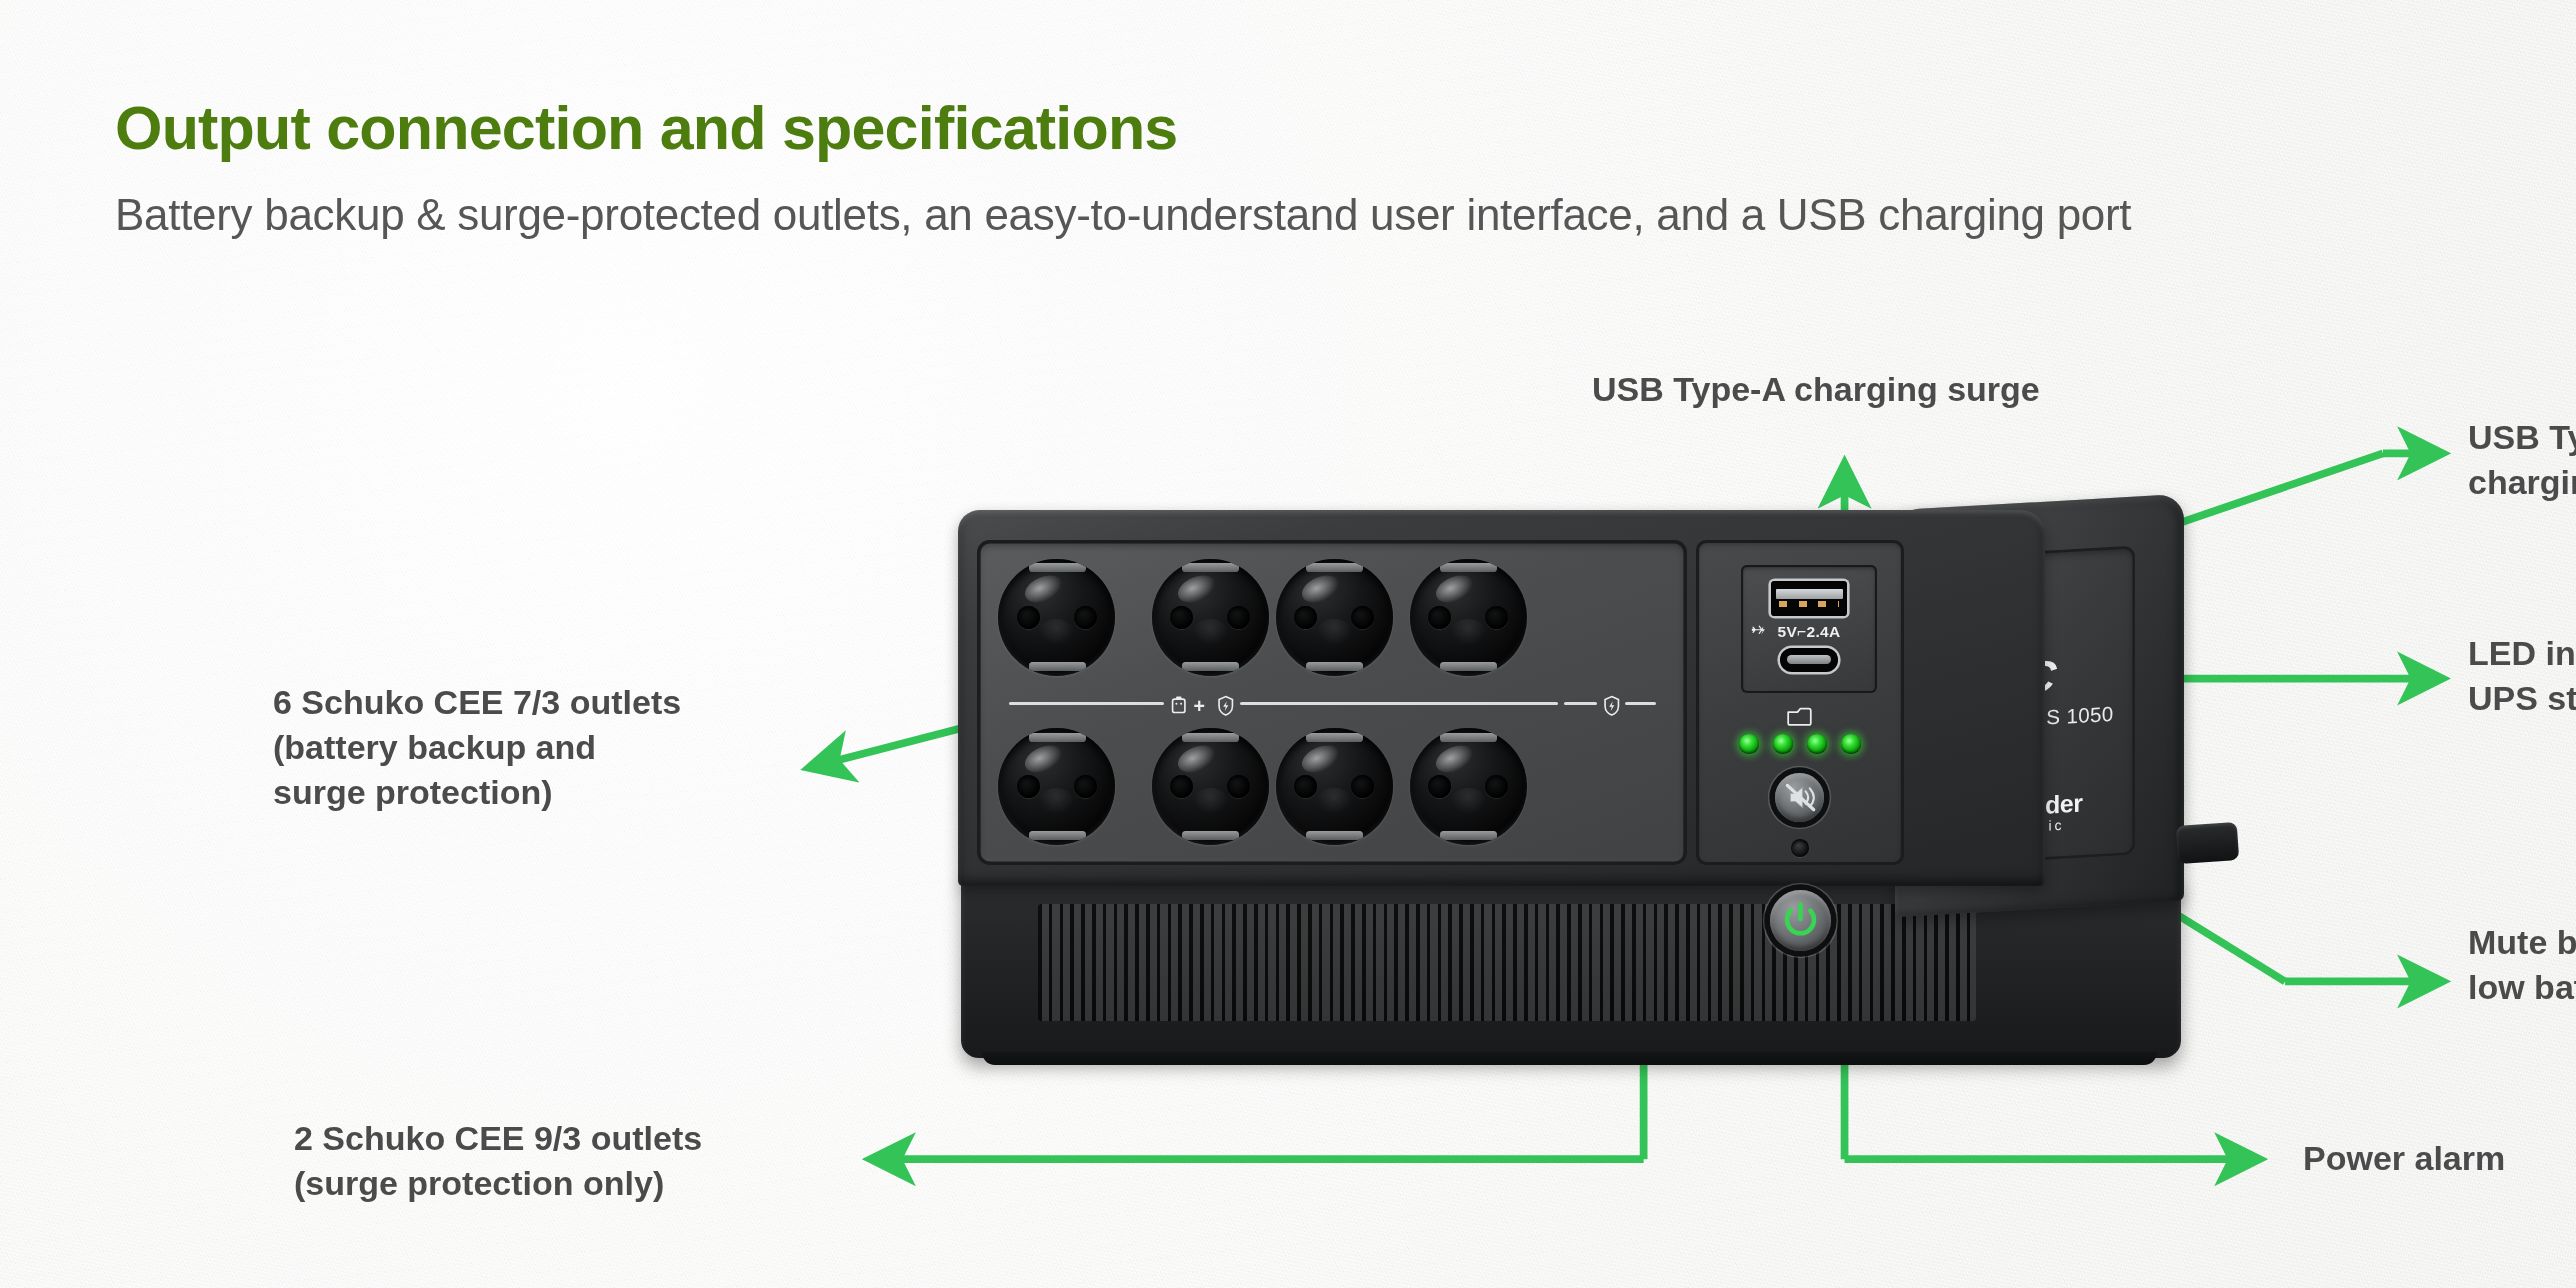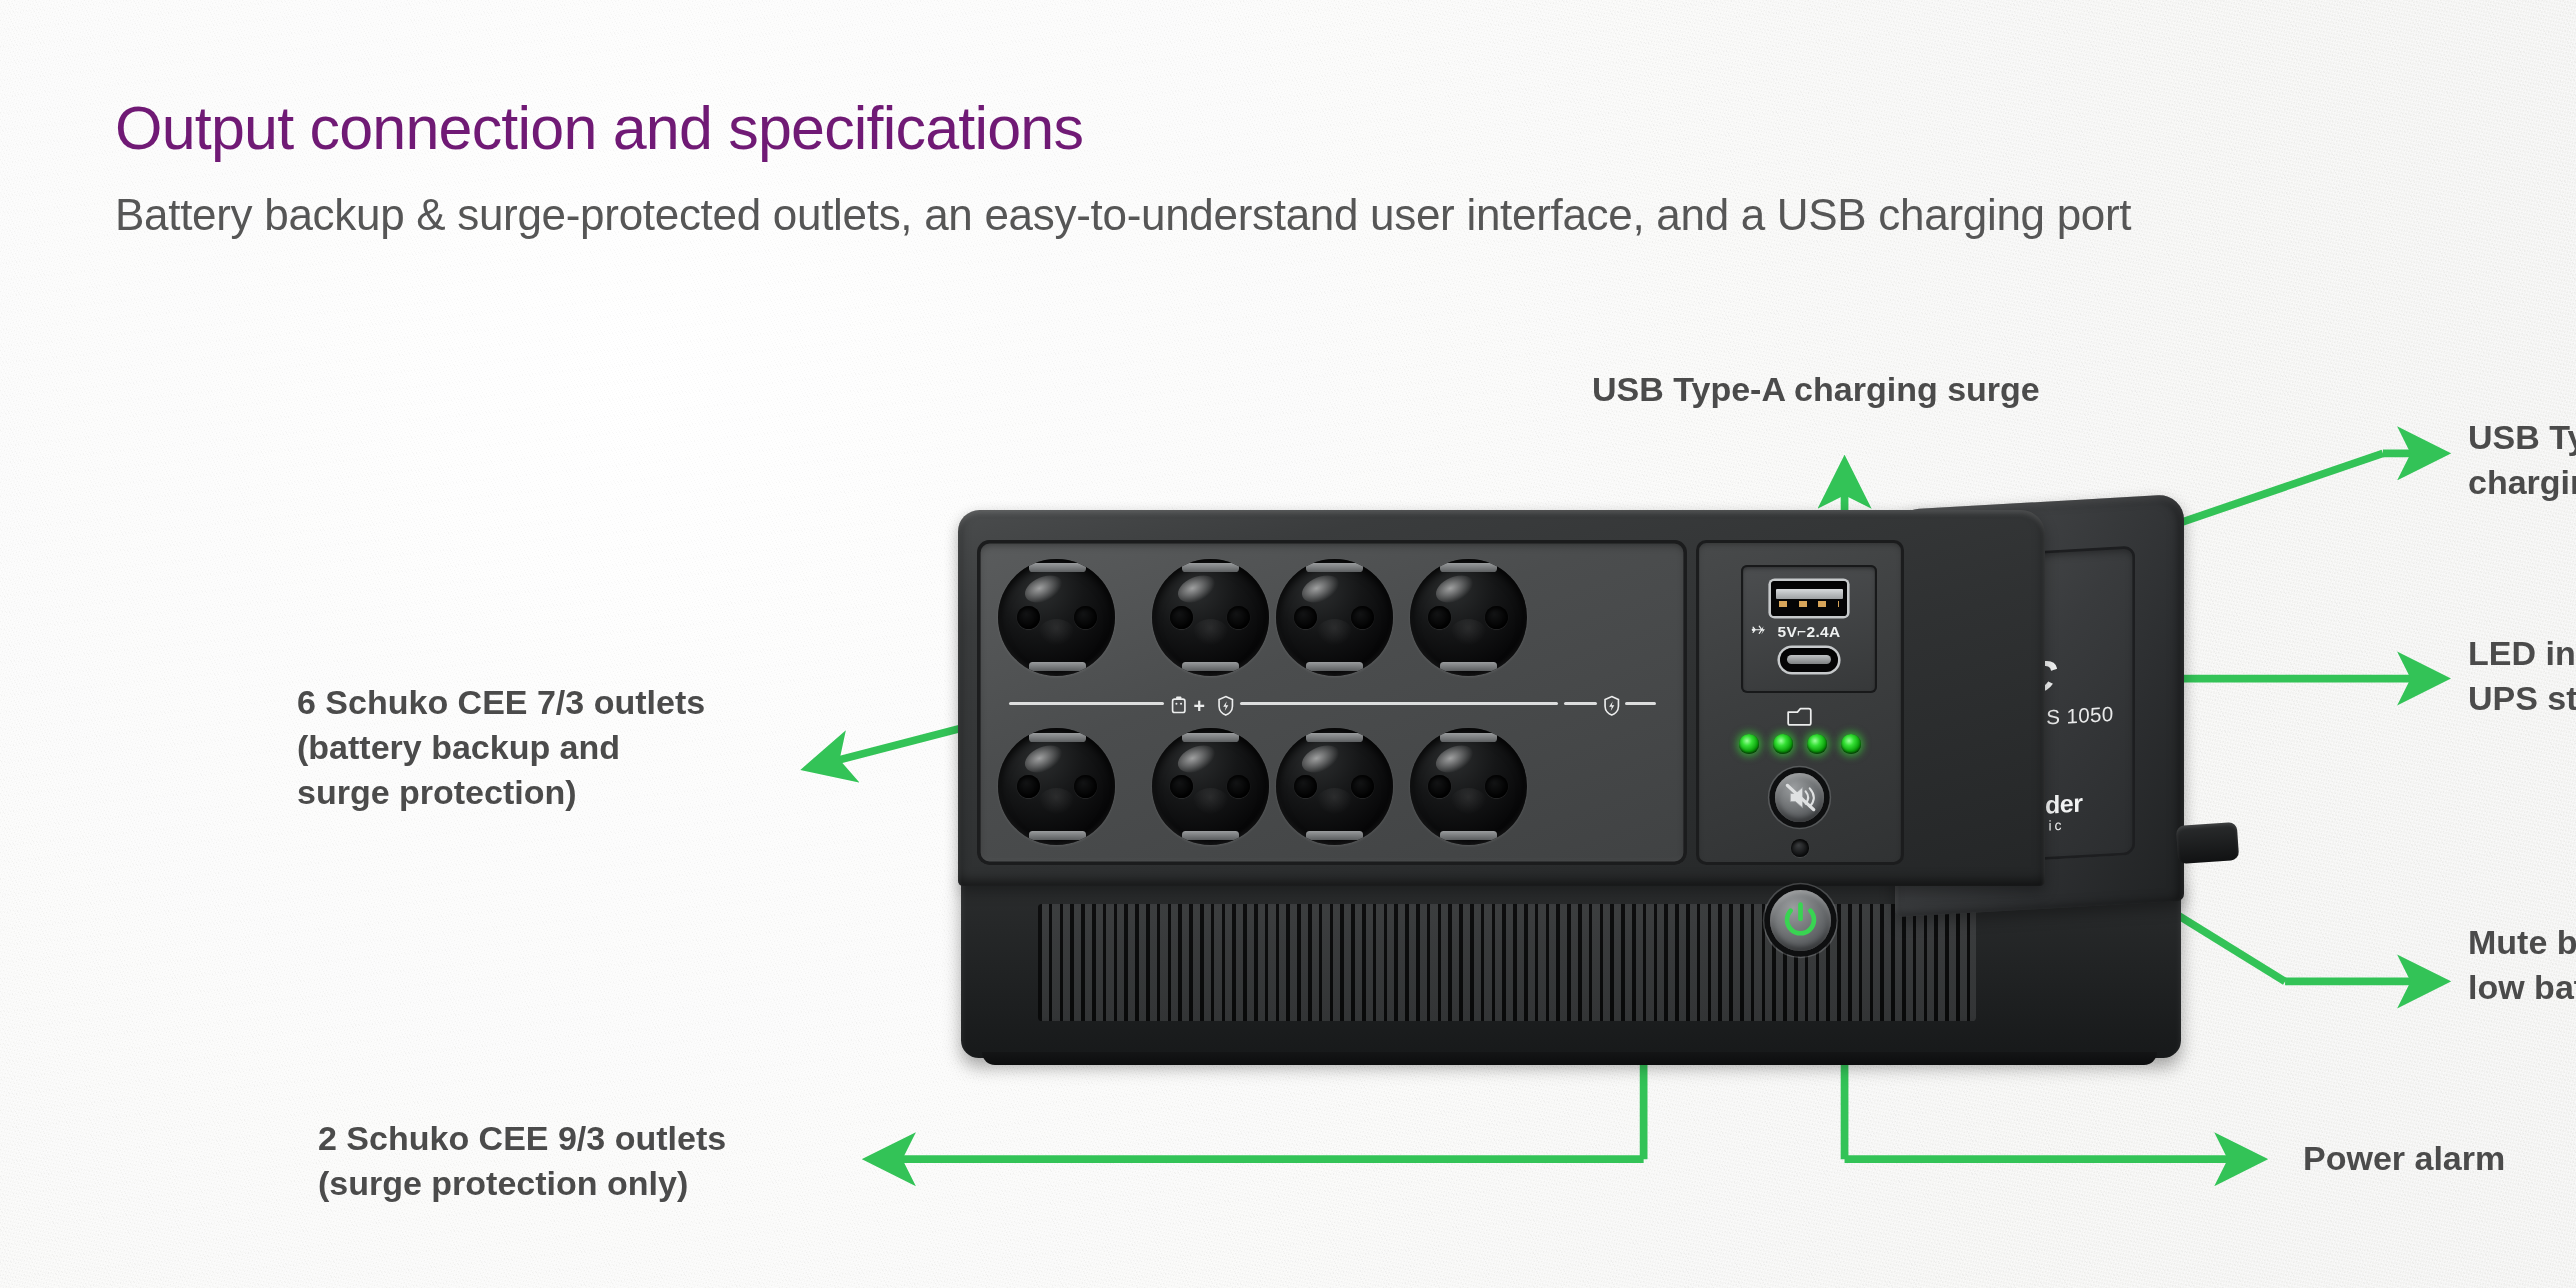--- a/index.html
+++ b/index.html
@@ -31,23 +31,23 @@
       radial-gradient(circle at 20% 30%, #ffffff 0%, #f0f0ee 60%, #ececeb 100%);
     background-blend-mode: soft-light, soft-light, normal, normal;
   }
 
   
   #headline {
     position: absolute;
     left: 115px;
     top: 93px;
     font-size: 61px;
-    font-weight: 400;
+    font-weight: 700;
     letter-spacing: -0.8px;
-    color: #701a75;
+    color: #4d7c0f;
     white-space: nowrap;
   }
 
   #subhead {
     position: absolute;
     left: 115px;
     top: 190px;
     font-size: 44px;
     font-weight: 400;
     letter-spacing: -0.3px;
@@ -58,21 +58,21 @@
   
   .callout {
     position: absolute;
     font-size: 34px;
     font-weight: 700;
     line-height: 1.33;
     color: #4b4b4b;
     white-space: pre-line;
   }
   .callout.right { text-align: left; }
-  .callout.left  { text-align: left; margin-left: 24px; }
+  .callout.left  { text-align: left; }
 
   
   #leaders {
     position: absolute;
     inset: 0;
     width: 3143px;
     height: 1288px;
     pointer-events: none;
   }
 

